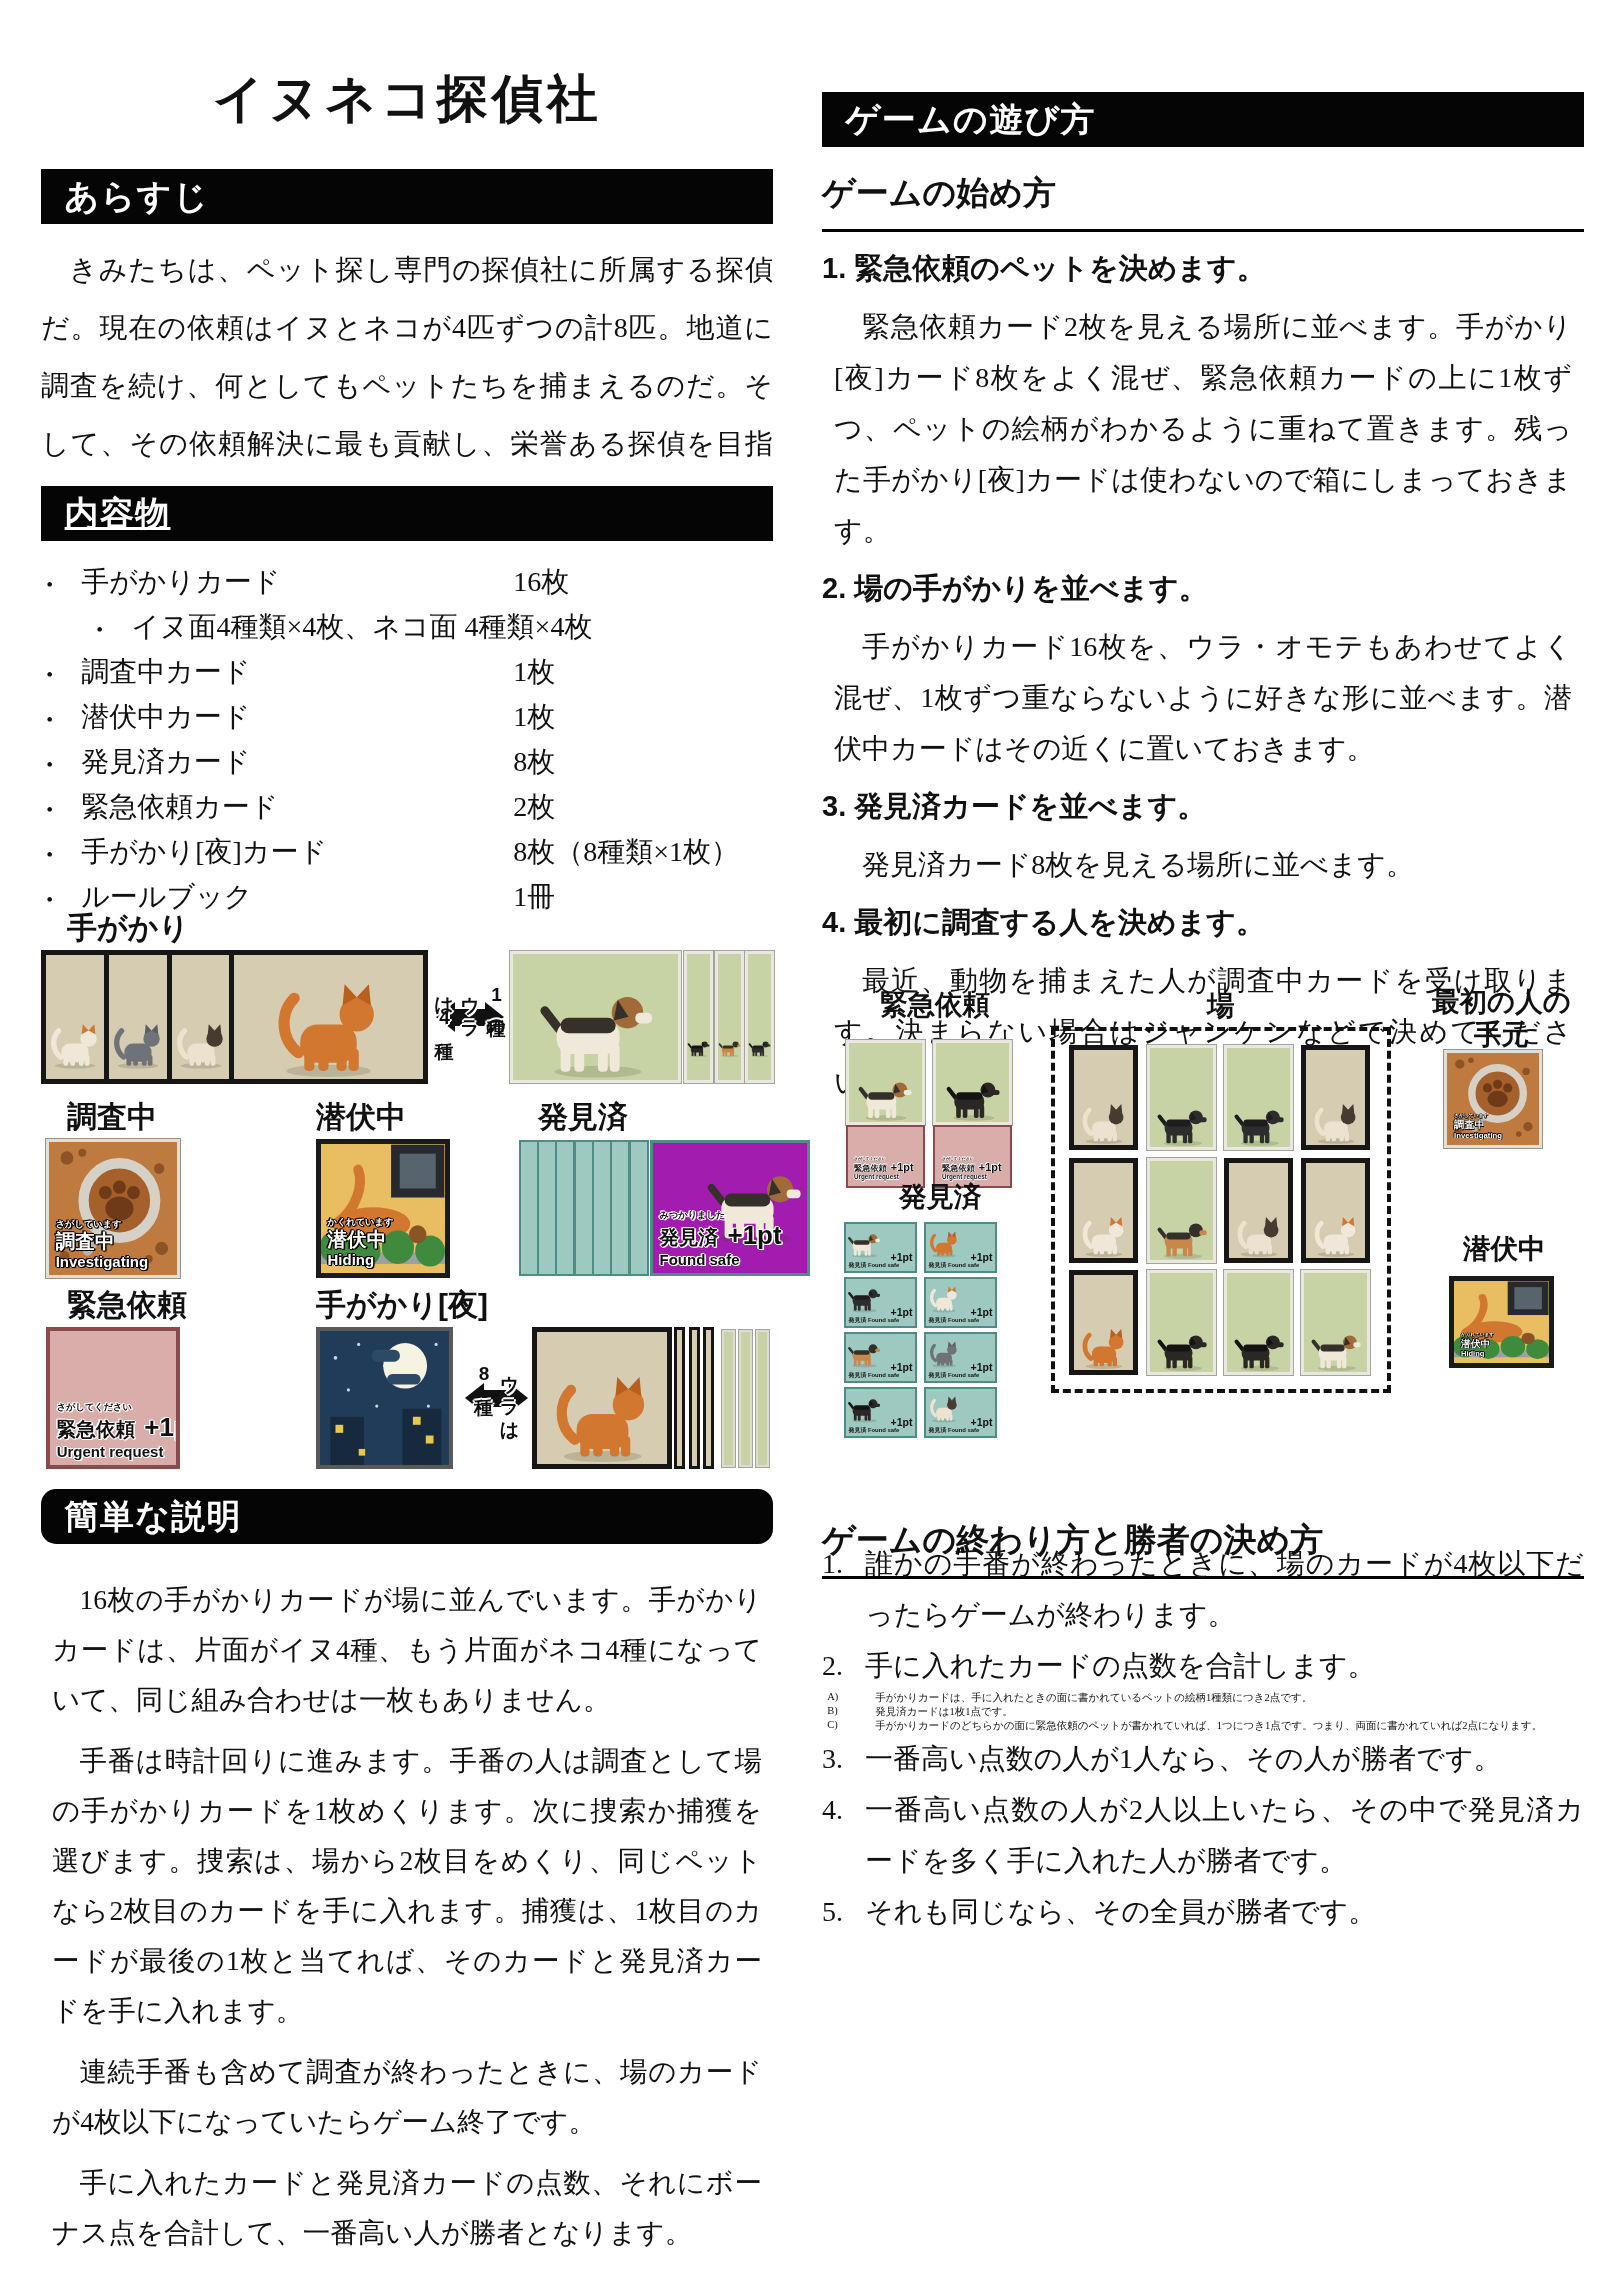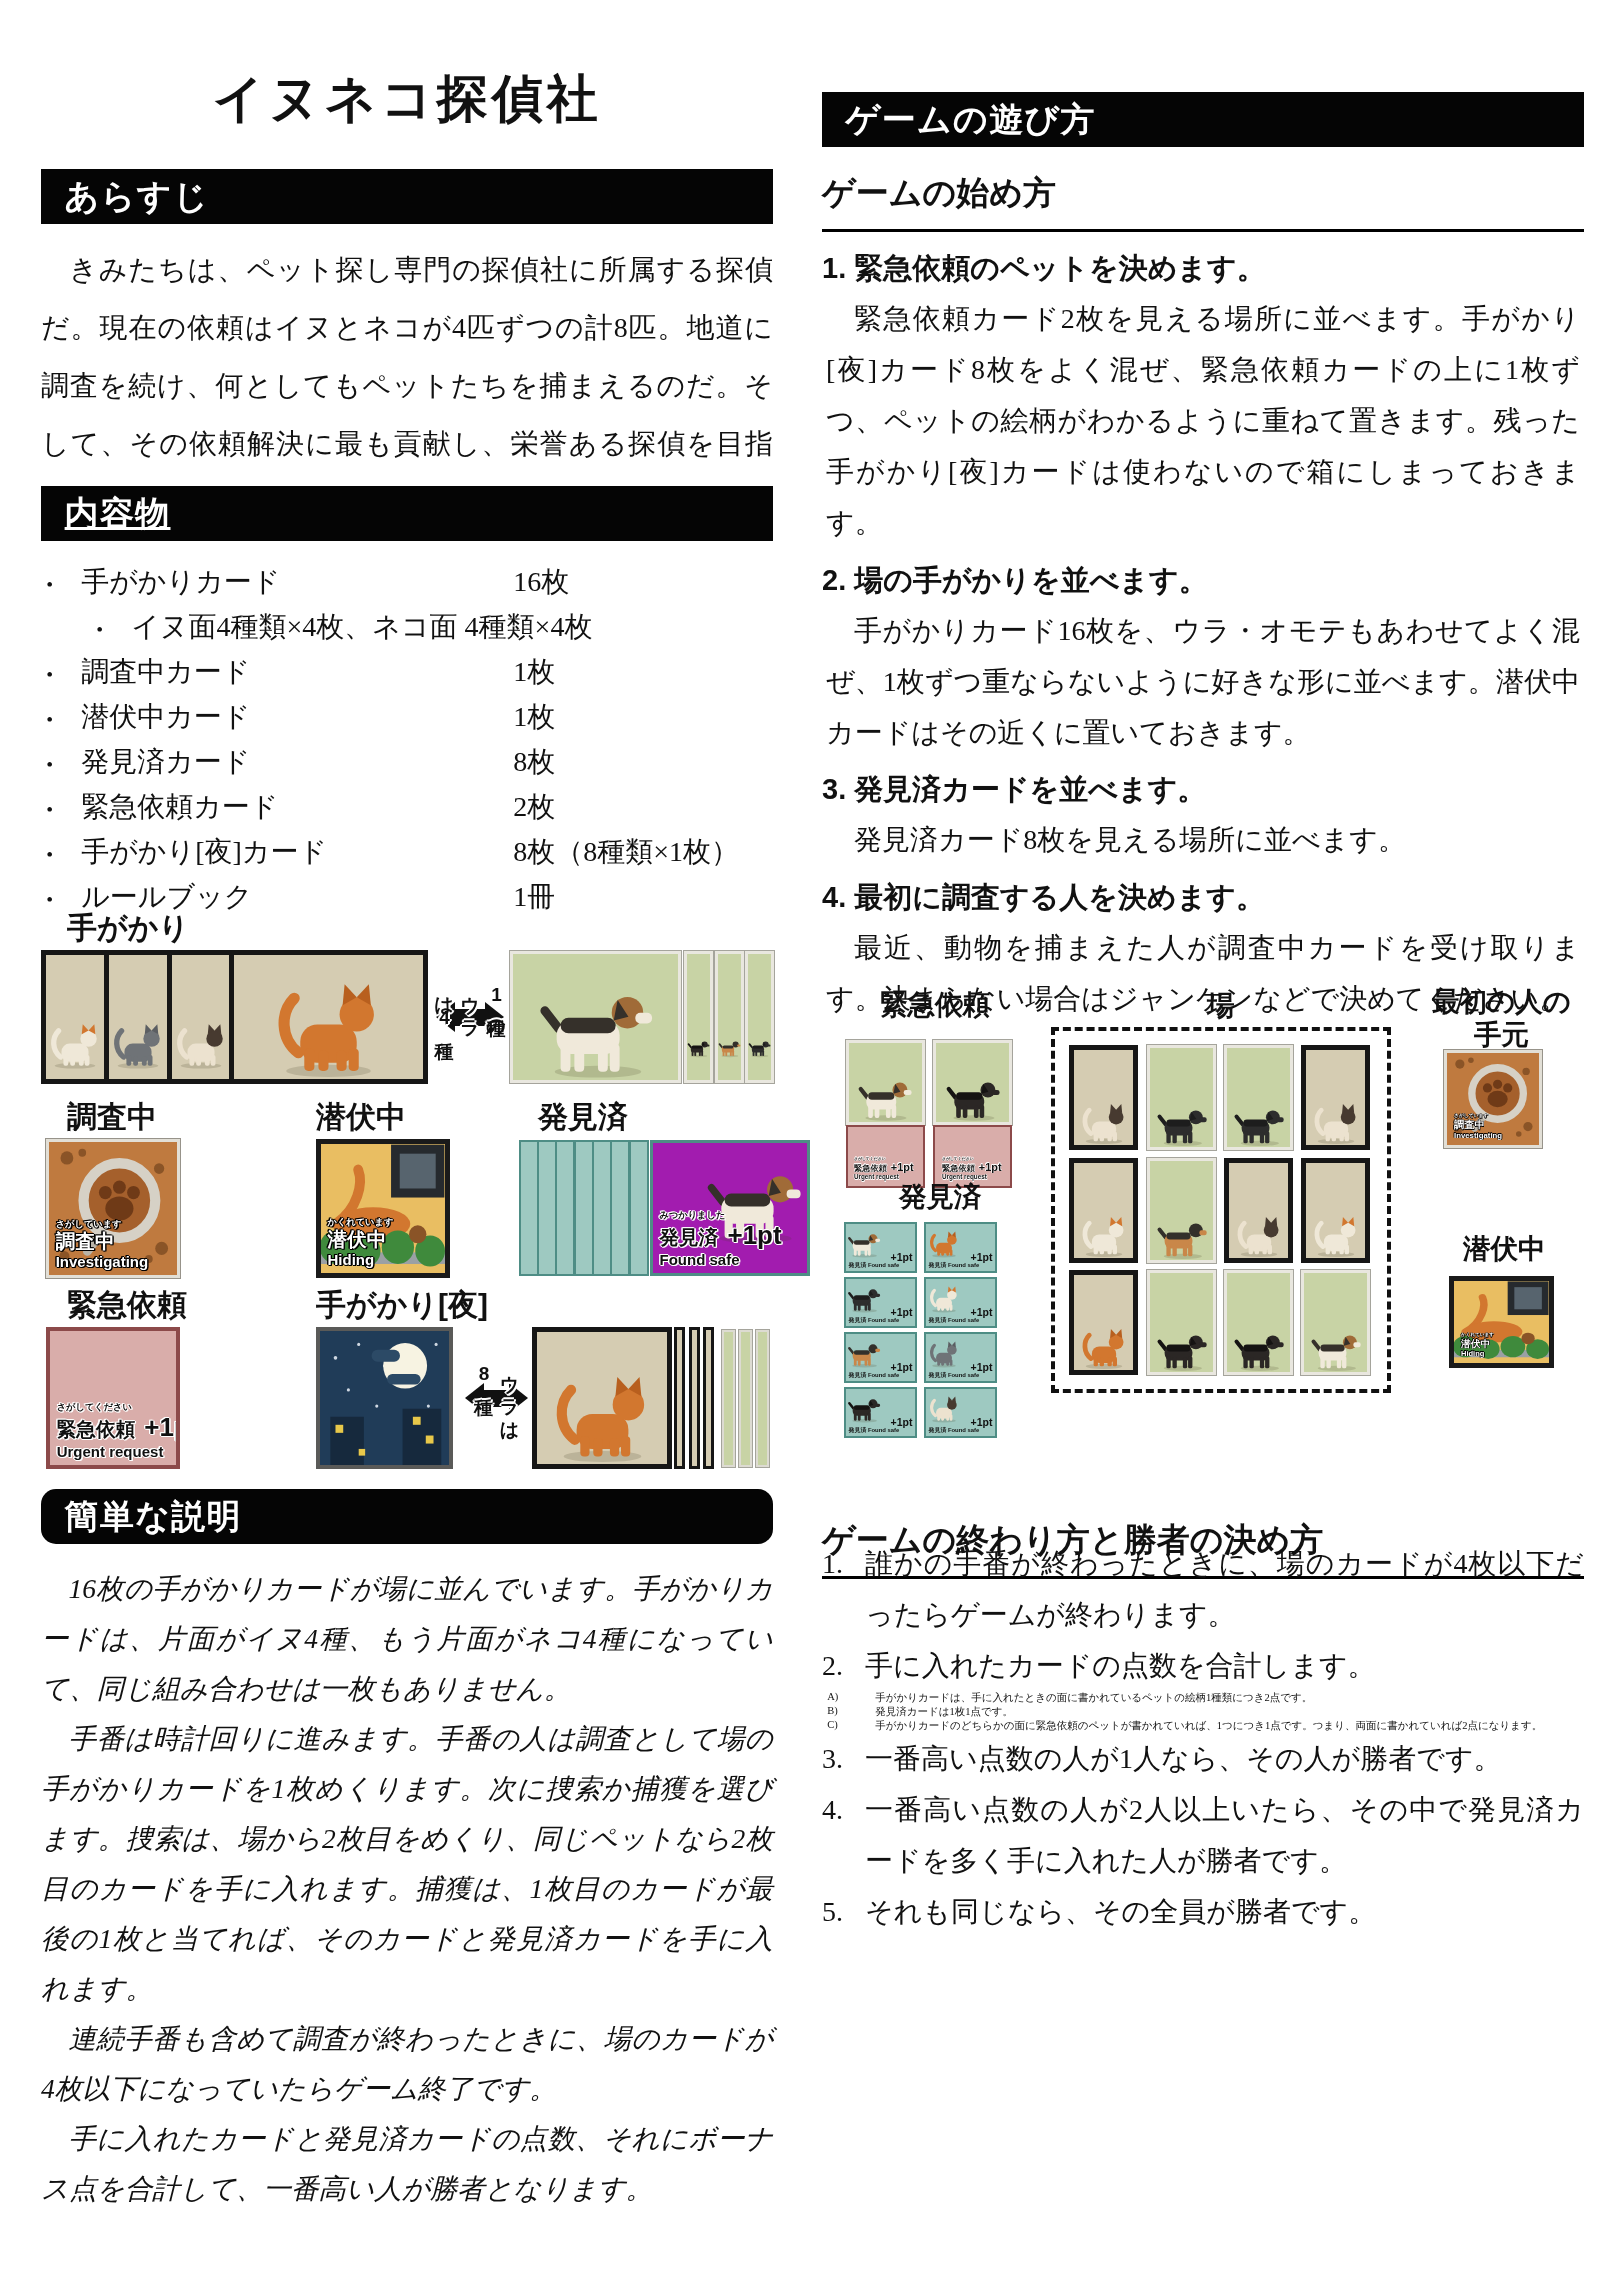--- a/index.html
+++ b/index.html
@@ -10,34 +10,34 @@
   .col-right{position:absolute;left:822px;top:0;width:762px;height:1781px;}
 
   .h-bar{position:absolute;left:0;width:100%;height:55px;background:#050505;color:#fff;
          font-family:"Liberation Sans", sans-serif;font-weight:bold;font-size:34px;line-height:55px;
          padding-left:23.6px;box-sizing:border-box;letter-spacing:1.3px;}
   .page-title{position:absolute;left:0;width:100%;text-align:center;
          font-family:"Liberation Sans", sans-serif;font-weight:bold;font-size:51px;letter-spacing:3.9px;}
   .body{position:absolute;left:0;width:100%;font-size:28px;line-height:58px;text-align:justify;
         text-indent:28px;margin:0;}
   .body2{position:absolute;left:0;width:100%;font-size:27.5px;line-height:50px;text-align:justify;margin:0;}
-  .body2 p{margin:0;text-indent:27.5px;text-align:justify;font-style:italic;}
+  .body2 p{margin:11px;text-indent:27.5px;text-align:justify;}
 
   .sec-label{position:absolute;font-family:"Liberation Sans", sans-serif;font-weight:bold;font-size:30px;}
 
   .citem{display:flex;align-items:baseline;font-size:28px;line-height:42px;}
   .cbul{width:35px;font-size:19.6px;padding-left:5.2px;flex:none;}
   .clabel{width:432px;flex:none;}
   .citem.sub{margin-left:50px;}
   .citem.sub .clabel{width:auto;}
 
   .subhead{position:absolute;left:0;width:100%;font-family:"Liberation Sans", sans-serif;
            font-weight:bold;font-size:33px;padding-bottom:13px;border-bottom:3.3px solid #000;}
   .stephead{font-family:"Liberation Sans", sans-serif;font-weight:bold;font-size:29px;line-height:41px;margin:11.8px 0 2.6px 0;}
-  .stepbody{font-size:28px;line-height:51px;text-align:justify;text-indent:28px;margin:4px;}
+  .stepbody{font-size:28px;line-height:51px;text-align:justify;text-indent:28px;margin:12px;}
 
   .eitem{display:flex;font-size:28px;line-height:51px;}
   .enum{width:43px;flex:none;}
   .etext{flex:1;text-align:justify;}
   .esub{display:flex;margin-left:5.2px;}
   .eletter{width:48px;flex:none;}
 
   .pcard{position:absolute;box-sizing:border-box;display:flex;align-items:flex-end;justify-content:center;overflow:hidden;}
   .b-dark{border:5.2px solid #161616;}
   .b-light{border:3.3px solid #e9e7df;outline:1.3px solid #a5a49c;}

